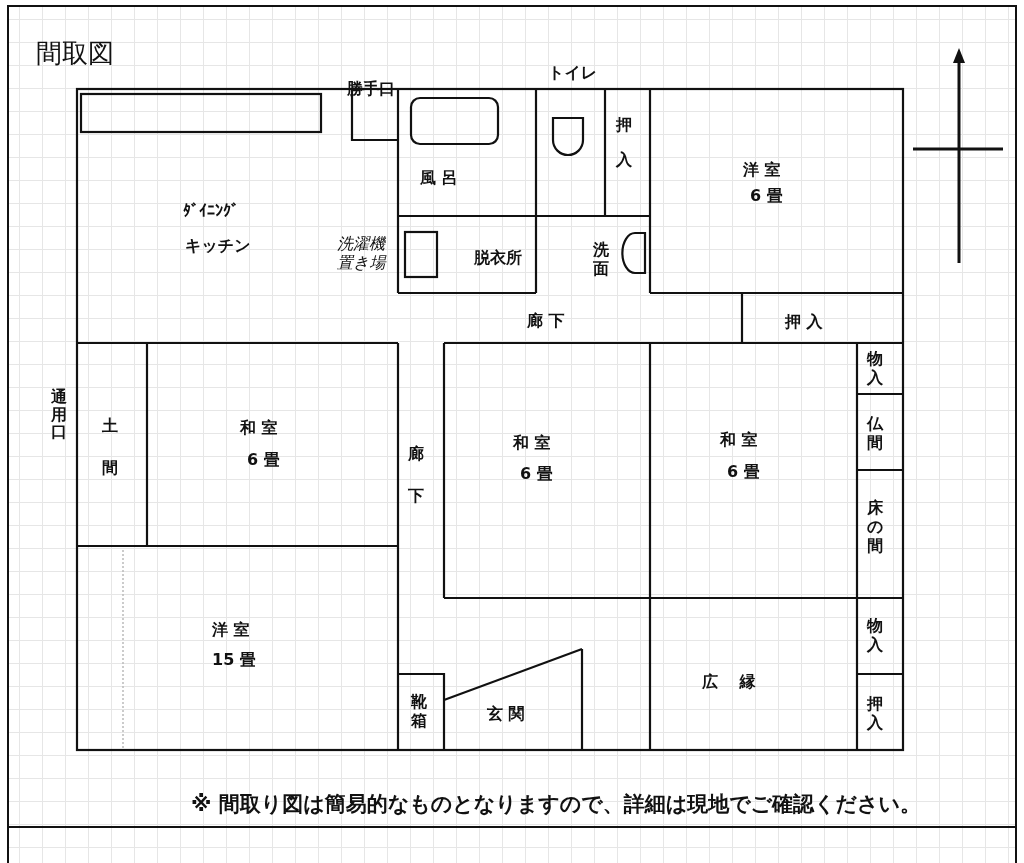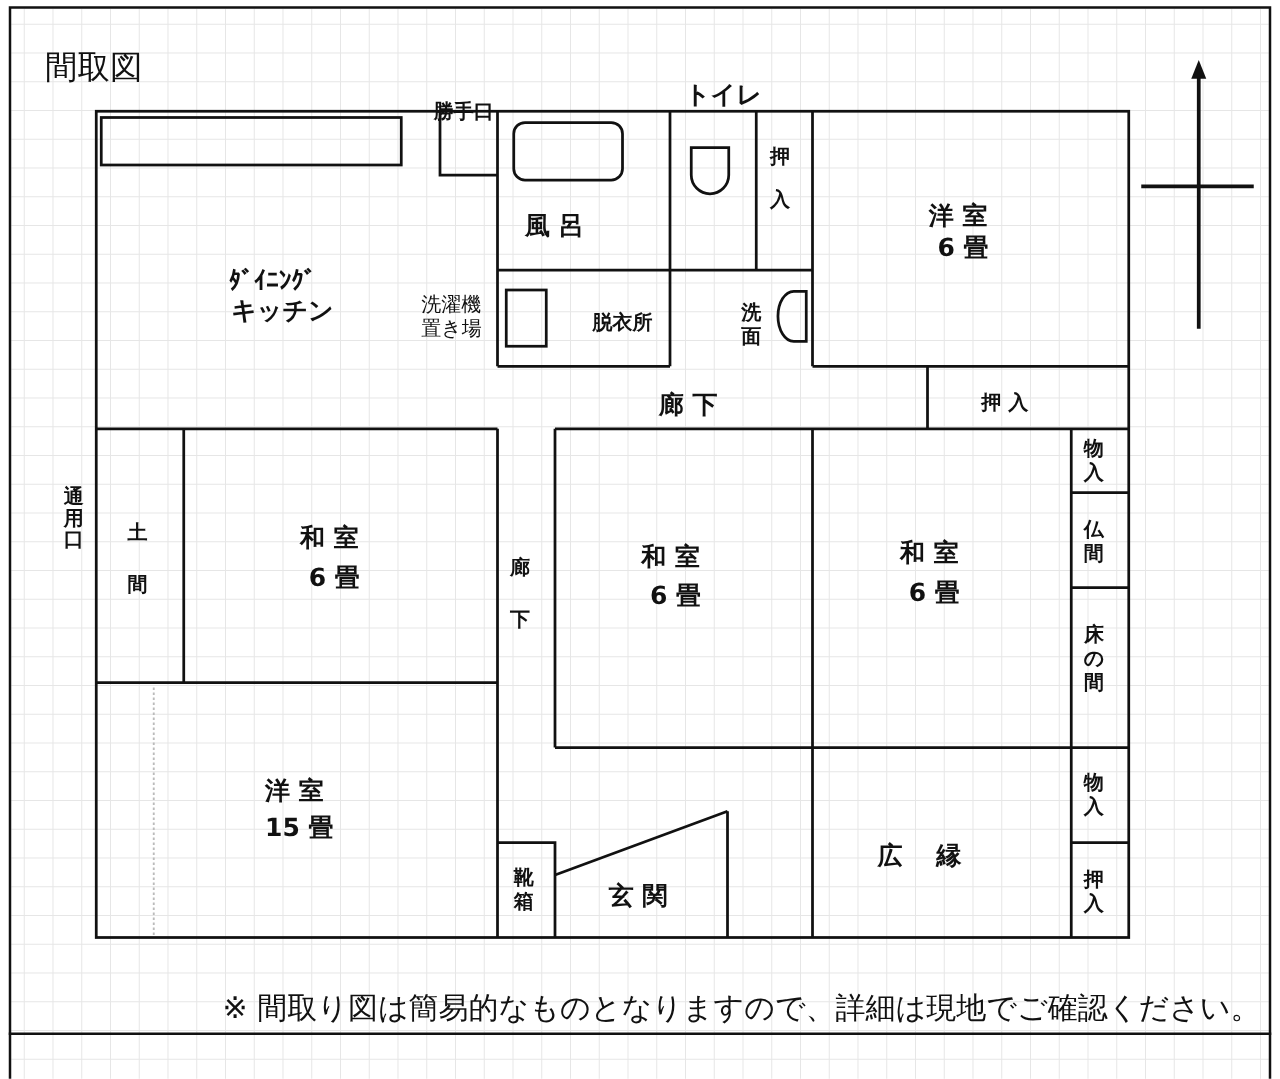--- a/index.html
+++ b/index.html
@@ -8,26 +8,26 @@
   .sheet { position: absolute; left: 7px; top: 5px; width: 1010px; height: 870px;
            border: 2px solid #111; box-sizing: border-box;
            background-color: #fff;
            background-image:
              linear-gradient(to right, #e6e6e6 1px, transparent 1px),
              linear-gradient(to bottom, #e6e6e6 1px, transparent 1px);
            background-size: 23px 23px; background-position: 10px 12px; }
   .footer-rule { position: absolute; left: 7px; top: 826px; width: 1010px; height: 0;
                  border-top: 2px solid #111; }
   svg.plan { position: absolute; left: 0; top: 0; }
-  .lbl { position: absolute; font-weight: bold; font-size: 20px; line-height: 1.2;
+  .lbl { position: absolute; font-weight: bold; font-size: 16px; line-height: 1.2;
          text-align: center; white-space: pre; letter-spacing: 0; }
   .lbl.sm { font-size: 16px; }
-  .lbl.light { font-weight: normal; }
+  .lbl.light { font-weight: normal; font-style: italic; }
   .title { position: absolute; left: 36px; top: 36px; font-size: 26px; font-weight: normal; }
-  .note { position: absolute; left: 178px; top: 790px; font-size: 24px; font-weight: normal; white-space: nowrap; }
+  .note { position: absolute; left: 191px; top: 790px; font-size: 21px; font-weight: bold; white-space: nowrap; }
 </style>
 </head>
 <body>
 
 <div class="sheet"></div>
 <div class="footer-rule"></div>
 
 <svg class="plan" width="1024" height="863" viewBox="0 0 1024 863" fill="none" stroke="#111" stroke-width="2.2">
 
   <rect x="77" y="89" width="826" height="661"></rect>
@@ -78,21 +78,21 @@
 
   <g stroke-width="3">
     <line x1="959" y1="58" x2="959" y2="263"></line>
     <line x1="913" y1="149" x2="1003" y2="149"></line>
     <polygon points="959,48 953,63 965,63" fill="#111" stroke="none"></polygon>
   </g>
 </svg>
 
 <div class="title">間取図</div>
 
-<div class="lbl" style="left:183px;top:212px;">ﾀﾞｲﾆﾝｸﾞ</div>
+<div class="lbl" style="left:183px;top:201px;">ﾀﾞｲﾆﾝｸﾞ</div>
 <div class="lbl" style="left:185px;top:236px;">キッチン</div>
 
 <div class="lbl sm" style="left:347px;top:79px;">勝手口</div>
 <div class="lbl" style="left:548px;top:63px;">トイレ</div>
 <div class="lbl" style="left:420px;top:168px;">風 呂</div>
 <div class="lbl sm" style="left:616px;top:116px;line-height:1.1;">押
 
 入</div>
 <div class="lbl sm light" style="left:337px;top:234px;text-align:left;">洗濯機
 置き場</div>

